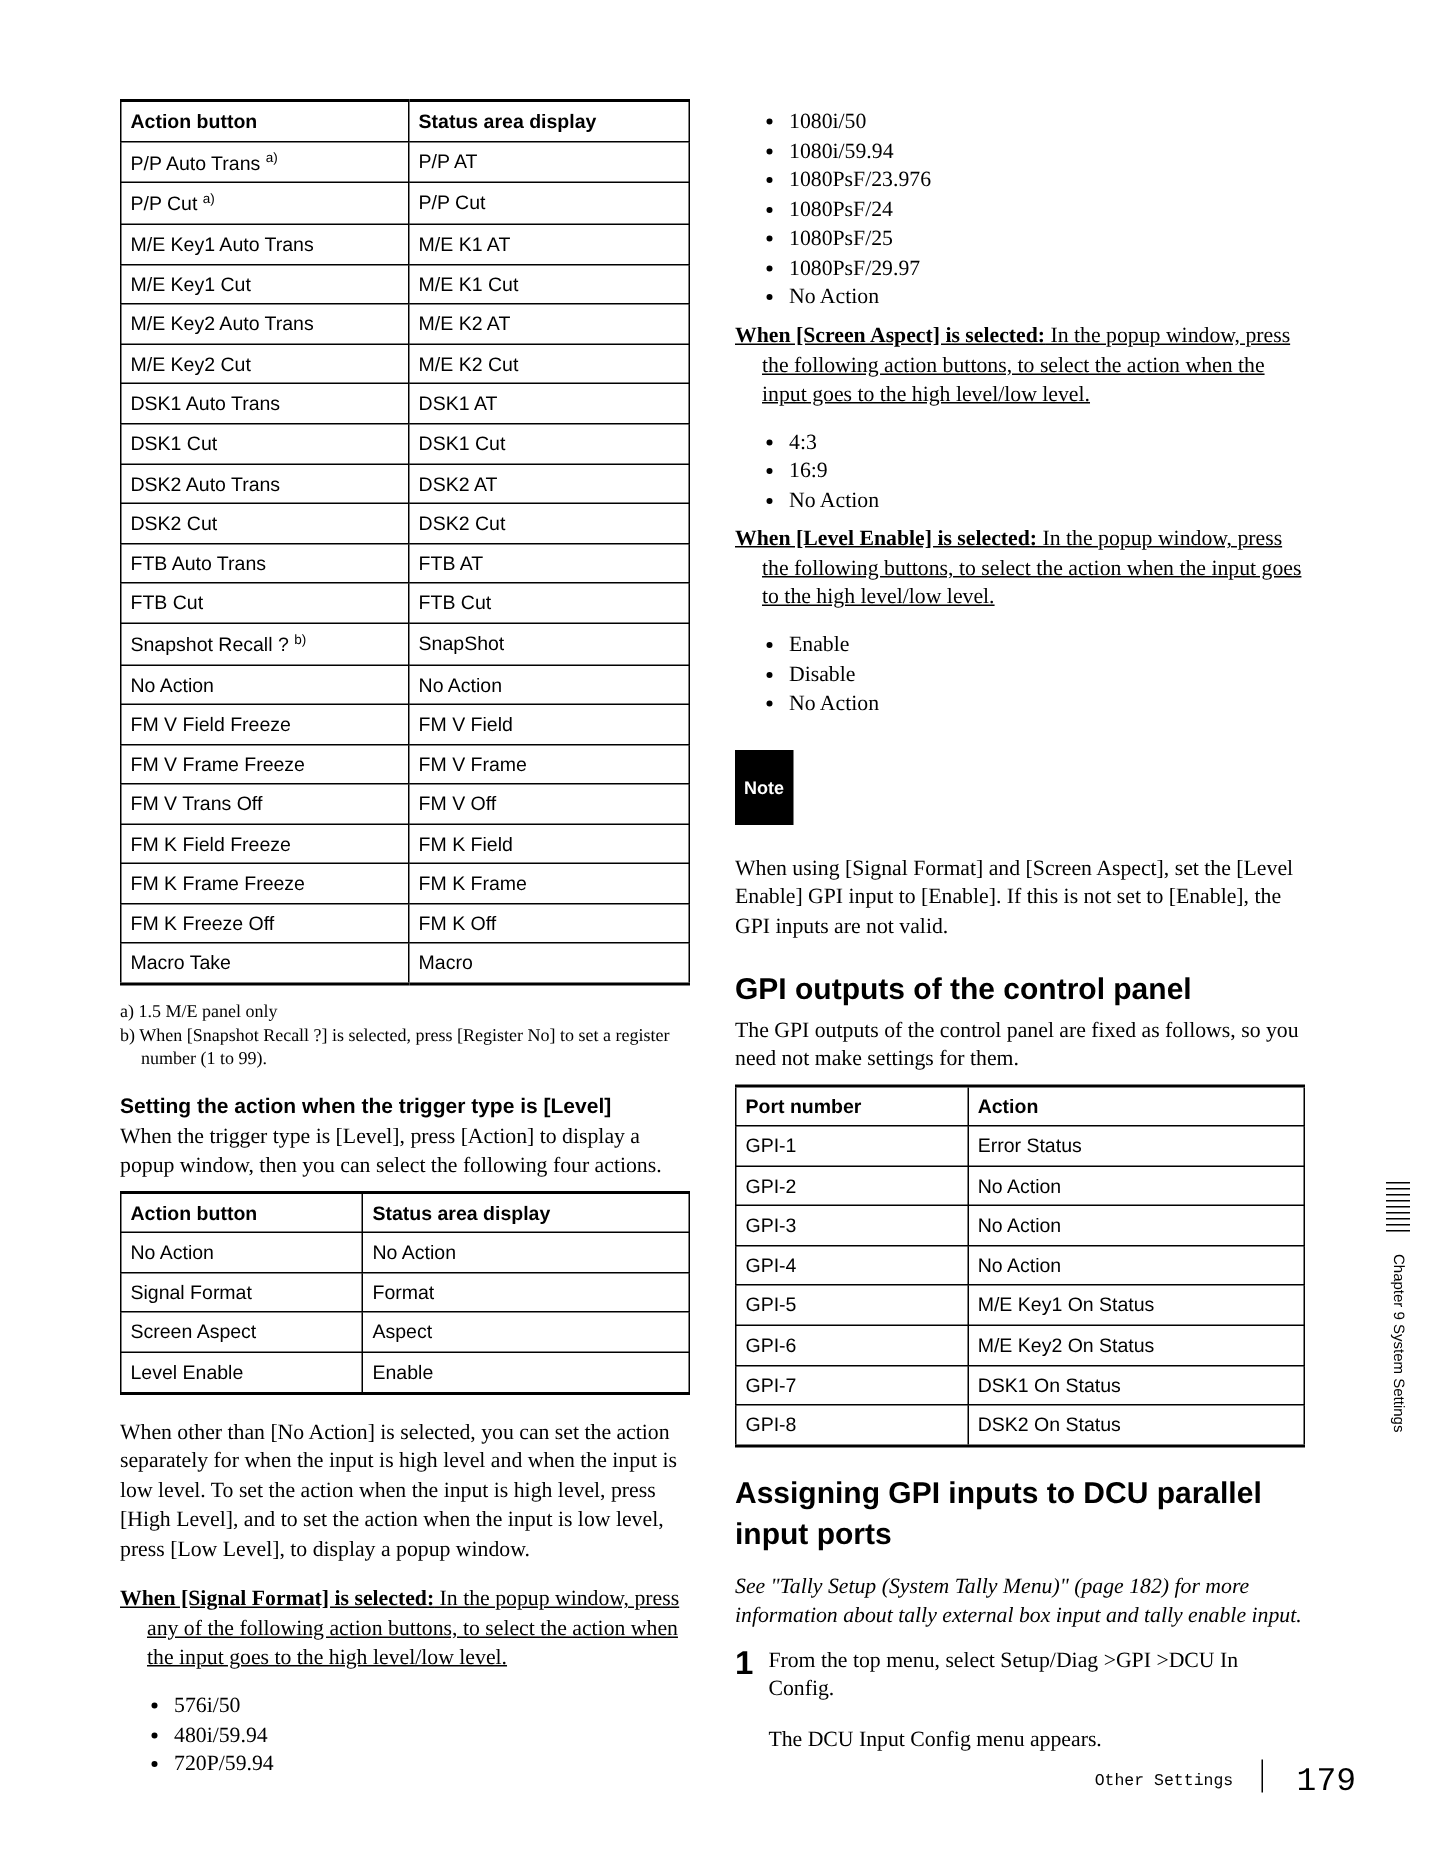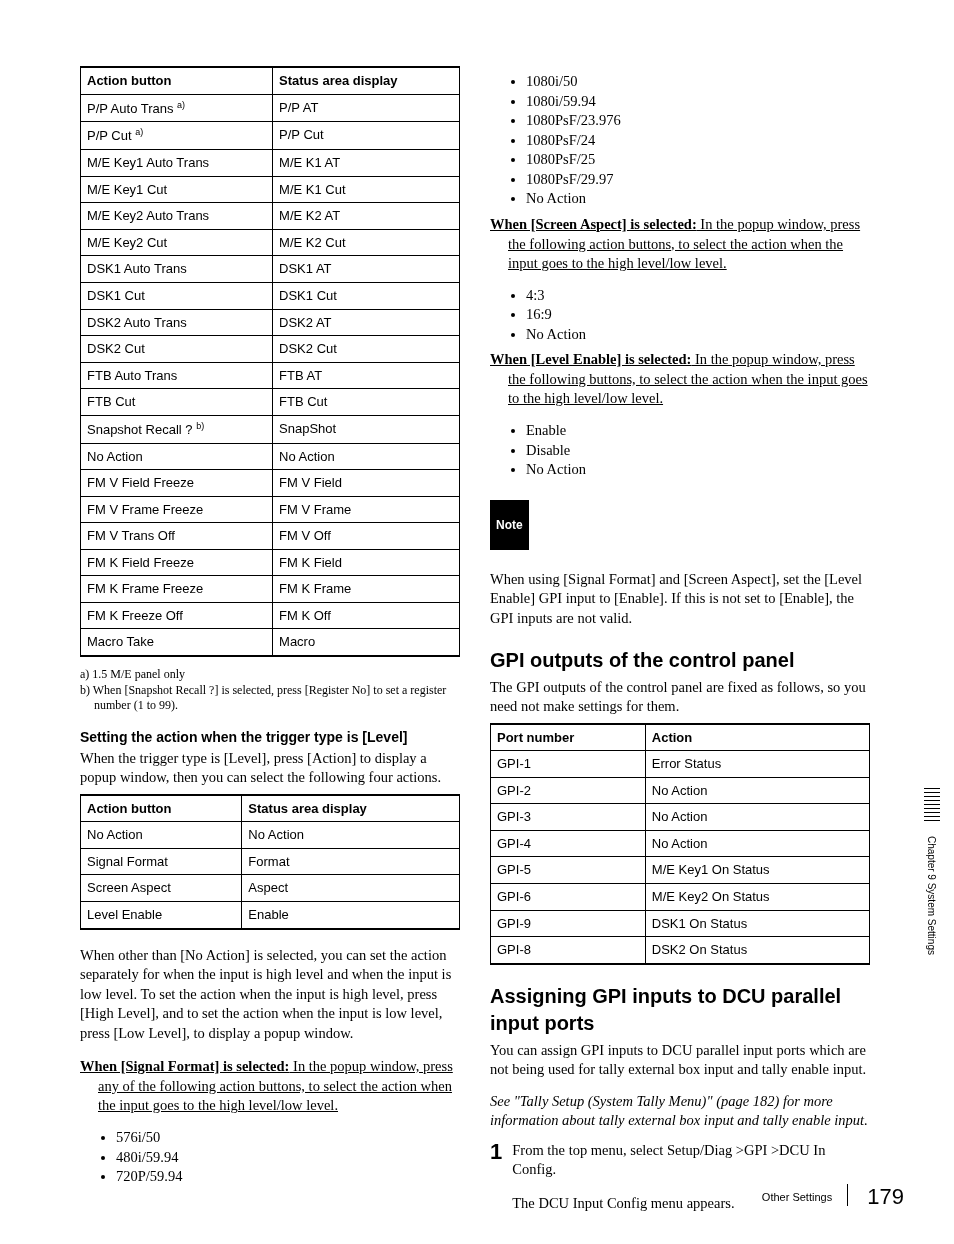--- a/index.html
+++ b/index.html
@@ -118,23 +118,23 @@
     top: 790px;
     width: 16px;
   }
   .sidebars div {
     height: 1px;
     background: #000;
     margin-bottom: 3px;
   }
   .footer {
     position: absolute;
-    bottom: 32px;
+    bottom: 20px;
     right: 50px;
-    font-family: Liberation Sans, sans-serif;
+    font-family: Liberation Mono, monospace;
     font-size: 11px;
   }
   .footer .pnum {
     font-size: 22px;
     margin-left: 10px;
     vertical-align: -3px;
   }
   .footer .bar {
     display: inline-block;
     width: 1px;
@@ -355,32 +355,31 @@
           </tr>
           <tr>
             <td>GPI-5</td>
             <td>M/E Key1 On Status</td>
           </tr>
           <tr>
             <td>GPI-6</td>
             <td>M/E Key2 On Status</td>
           </tr>
           <tr>
-            <td>GPI-9</td>
+            <td>GPI-7</td>
             <td>DSK1 On Status</td>
           </tr>
           <tr>
             <td>GPI-8</td>
             <td>DSK2 On Status</td>
           </tr>
         </tbody>
     </table>
 
     <div class="h2">Assigning GPI inputs to DCU parallel input ports</div>
-    <div>You can assign GPI inputs to DCU parallel input ports which are not being used for tally external box input and tally enable input.</div>
     <div class="italic" style="margin-top:12px;">See "Tally Setup (System Tally Menu)" (page 182) for more information about tally external box input and tally enable input.</div>
 
     <div class="step">
       <div class="step-num">1</div>
       <div class="step-body">
         <div>From the top menu, select Setup/Diag &gt;GPI &gt;DCU In Config.</div>
         <div style="margin-top:14px;">The DCU Input Config menu appears.</div>
       </div>
     </div>
   </div>

